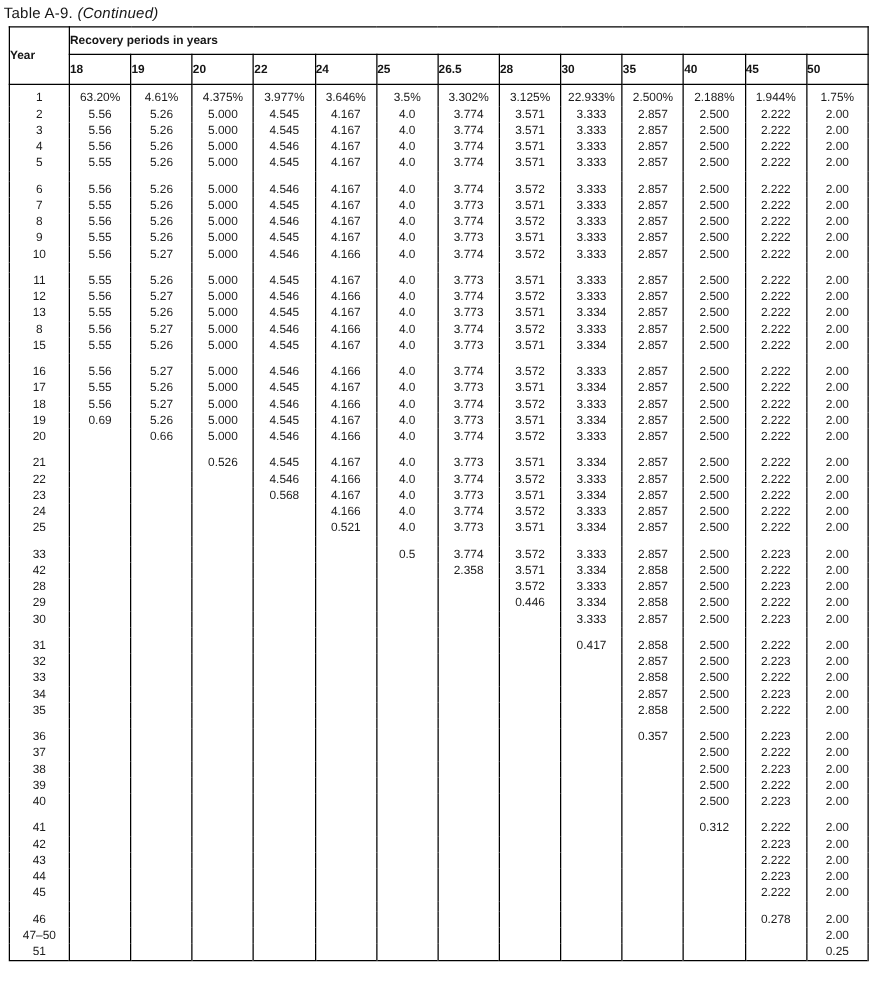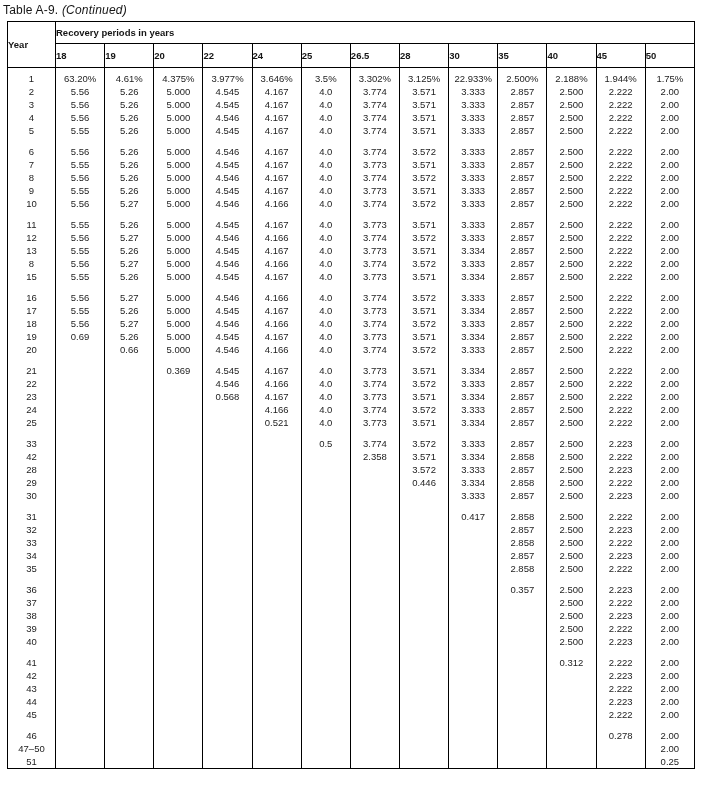--- a/index.html
+++ b/index.html
@@ -474,21 +474,21 @@
           <td></td>
           <td></td>
           <td></td>
           <td></td>
           <td></td>
         </tr>
         <tr>
           <td>21</td>
           <td></td>
           <td></td>
-          <td>0.369</td>
+          <td>0.526</td>
           <td>4.545</td>
           <td>4.167</td>
           <td>4.0</td>
           <td>3.773</td>
           <td>3.571</td>
           <td>3.334</td>
           <td>2.857</td>
           <td>2.500</td>
           <td>2.222</td>
           <td>2.00</td>

